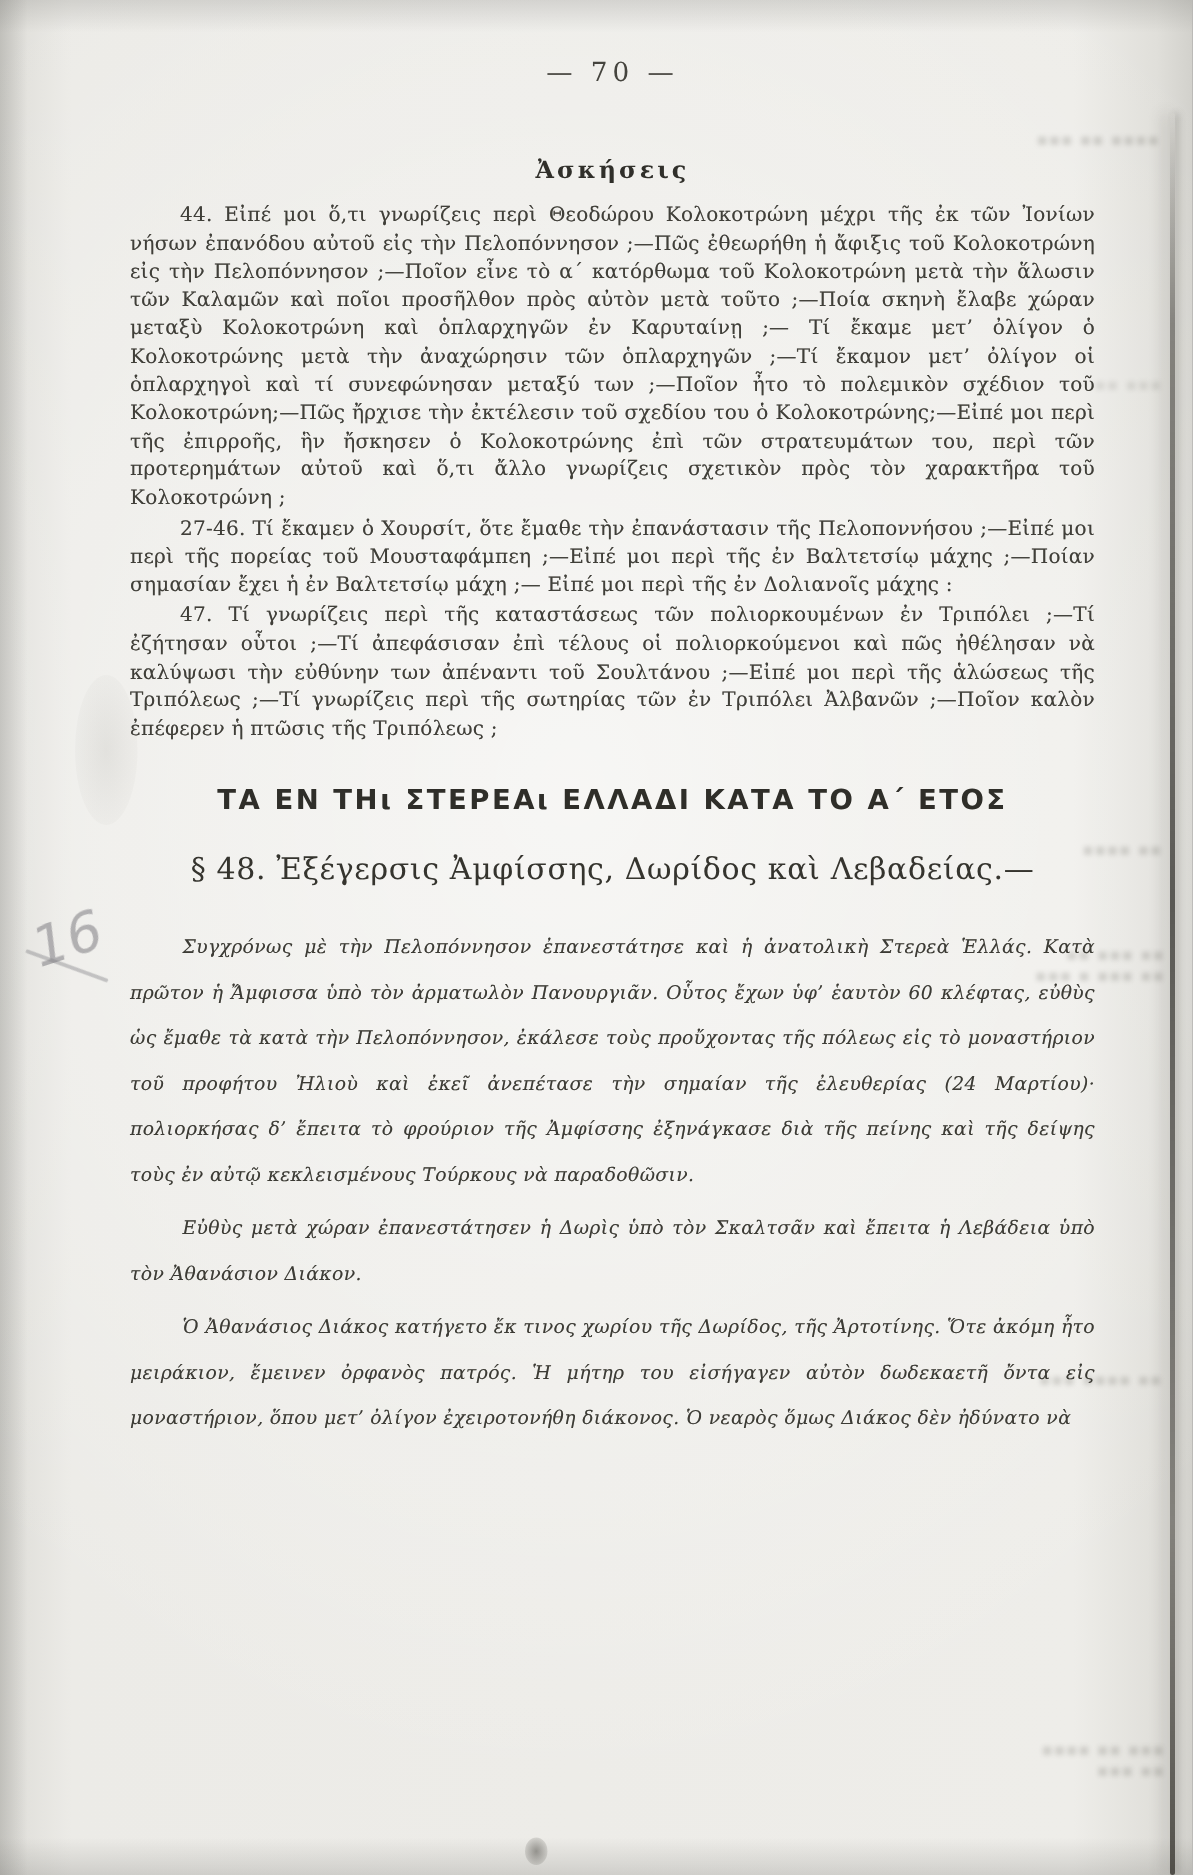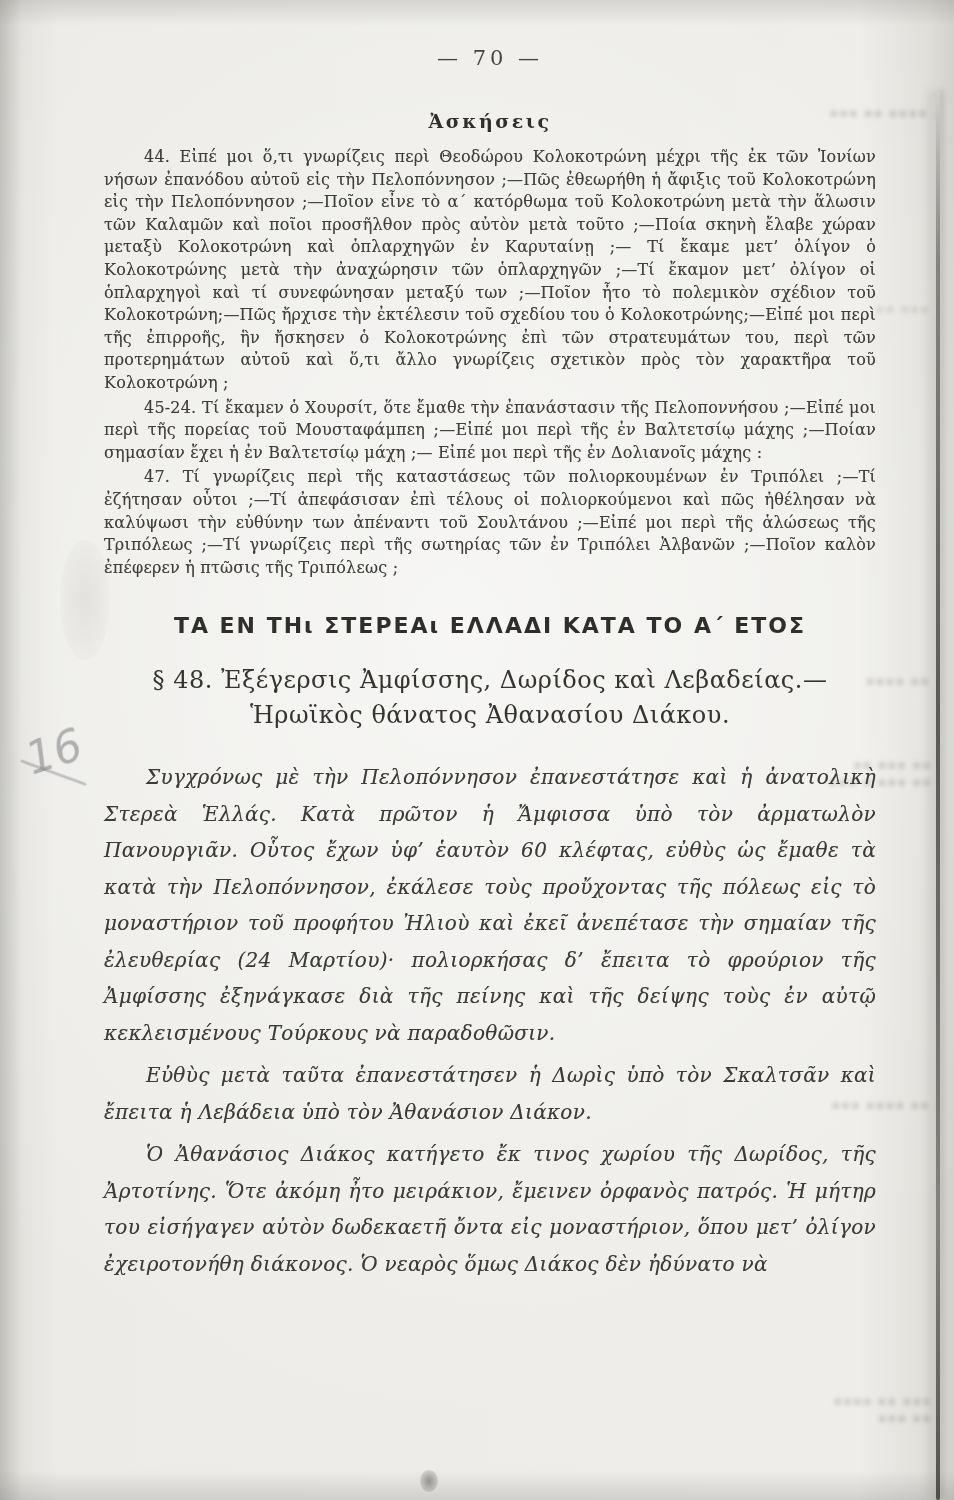--- a/index.html
+++ b/index.html
@@ -52,38 +52,38 @@
     transform:rotate(-18deg); filter:blur(0.5px); }
   .handwritten::after { content:""; position:absolute; left:-14px; top:44px;
     width:70px; height:3px; background:rgba(125,124,130,0.4);
     transform:rotate(38deg); border-radius:2px; }
 
   .content { position:relative; padding:46px 78px 0 104px; }
 
   .page-number { text-align:center; font-size:21px; letter-spacing:4px;
     color:#45443e; }
 
-  .ex-heading { text-align:center; margin-top:40px;
+  .ex-heading { text-align:center; margin-top:55px;
     font-size:19px; font-weight:bold; letter-spacing:2.5px; color:#302f2a; }
 
   .ex { margin-top:14px; font-size:16px; line-height:22.6px;
     text-align:justify; text-indent:40px; letter-spacing:0.2px;
     color:#403f39; text-shadow:0 0 0.5px rgba(64,63,57,0.45); }
   .ex + .ex { margin-top:2px; }
 
   .sec-title { margin-top:32px; text-align:center;
     font-family:"DejaVu Sans", sans-serif;
     font-size:22px; font-weight:bold; letter-spacing:2px;
     line-height:30px; color:#2f2e29; }
 
   .sec-subtitle { margin-top:22px; text-align:center;
     font-size:24px; font-weight:normal; line-height:35px; color:#35342e;
     letter-spacing:0.5px; }
 
-  .body-par { margin-top:26px; font-size:20px; font-style:italic;
+  .body-par { margin-top:26px; font-size:15px; font-style:italic;
     line-height:36.5px; text-align:justify; text-indent:42px;
     letter-spacing:0.3px; color:#3c3b35;
     text-shadow:0 0 0.5px rgba(60,59,53,0.4); }
   .body-par + .body-par { margin-top:6px; }
 </style>
 </head>
 <body>
 
 <div class="page">
 
@@ -104,30 +104,29 @@
 
   <div class="handwritten">16</div>
 
   <div class="content">
 
     <div class="page-number">— 70 —</div>
 
     <h2 class="ex-heading">Ἀσκήσεις</h2>
 
     <p class="ex">44. Εἰπέ μοι ὅ,τι γνωρίζεις περὶ Θεοδώρου Κολοκοτρώνη μέχρι τῆς ἐκ τῶν Ἰονίων νήσων ἐπανόδου αὐτοῦ εἰς τὴν Πελοπόννησον ;—Πῶς ἐθεωρήθη ἡ ἄφιξις τοῦ Κολοκοτρώνη εἰς τὴν Πελοπόννησον ;—Ποῖον εἶνε τὸ α΄ κατόρθωμα τοῦ Κολοκοτρώνη μετὰ τὴν ἅλωσιν τῶν Καλαμῶν καὶ ποῖοι προσῆλθον πρὸς αὐτὸν μετὰ τοῦτο ;—Ποία σκηνὴ ἔλαβε χώραν μεταξὺ Κολοκοτρώνη καὶ ὁπλαρχηγῶν ἐν Καρυταίνῃ ;— Τί ἔκαμε μετ’ ὀλίγον ὁ Κολοκοτρώνης μετὰ τὴν ἀναχώρησιν τῶν ὁπλαρχηγῶν ;—Τί ἔκαμον μετ’ ὀλίγον οἱ ὁπλαρχηγοὶ καὶ τί συνεφώνησαν μεταξύ των ;—Ποῖον ἦτο τὸ πολεμικὸν σχέδιον τοῦ Κολοκοτρώνη;—Πῶς ἤρχισε τὴν ἐκτέλεσιν τοῦ σχεδίου του ὁ Κολοκοτρώνης;—Εἰπέ μοι περὶ τῆς ἐπιρροῆς, ἣν ἤσκησεν ὁ Κολοκοτρώνης ἐπὶ τῶν στρατευμάτων του, περὶ τῶν προτερημάτων αὐτοῦ καὶ ὅ,τι ἄλλο γνωρίζεις σχετικὸν πρὸς τὸν χαρακτῆρα τοῦ Κολοκοτρώνη ;</p>
-    <p class="ex">45-24. Τί ἔκαμεν ὁ Χουρσίτ, ὅτε ἔμαθε τὴν ἐπανάστασιν τῆς Πελοποννήσου ;—Εἰπέ μοι περὶ τῆς πορείας τοῦ Μουσταφάμπεη ;—Εἰπέ μοι περὶ τῆς ἐν Βαλτετσίῳ μάχης ;—Ποίαν σημασίαν ἔχει ἡ ἐν Βαλτετσίῳ μάχη ;— Εἰπέ μοι περὶ τῆς ἐν Δολιανοῖς μάχης :</p>
+    <p class="ex">27-46. Τί ἔκαμεν ὁ Χουρσίτ, ὅτε ἔμαθε τὴν ἐπανάστασιν τῆς Πελοποννήσου ;—Εἰπέ μοι περὶ τῆς πορείας τοῦ Μουσταφάμπεη ;—Εἰπέ μοι περὶ τῆς ἐν Βαλτετσίῳ μάχης ;—Ποίαν σημασίαν ἔχει ἡ ἐν Βαλτετσίῳ μάχη ;— Εἰπέ μοι περὶ τῆς ἐν Δολιανοῖς μάχης :</p>
     <p class="ex">47. Τί γνωρίζεις περὶ τῆς καταστάσεως τῶν πολιορκουμένων ἐν Τριπόλει ;—Τί ἐζήτησαν οὗτοι ;—Τί ἀπεφάσισαν ἐπὶ τέλους οἱ πολιορκούμενοι καὶ πῶς ἠθέλησαν νὰ καλύψωσι τὴν εὐθύνην των ἀπέναντι τοῦ Σουλτάνου ;—Εἰπέ μοι περὶ τῆς ἁλώσεως τῆς Τριπόλεως ;—Τί γνωρίζεις περὶ τῆς σωτηρίας τῶν ἐν Τριπόλει Ἀλβανῶν ;—Ποῖον καλὸν ἐπέφερεν ἡ πτῶσις τῆς Τριπόλεως ;</p>
 
     <h3 class="sec-title">
       <div>ΤΑ ΕΝ ΤΗι ΣΤΕΡΕΑι ΕΛΛΑΔΙ ΚΑΤΑ ΤΟ Α΄ ΕΤΟΣ</div>
     </h3>
 
     <div class="sec-subtitle">
       <div>§ 48. Ἐξέγερσις Ἀμφίσσης, Δωρίδος καὶ Λεβαδείας.—</div>
-      <div>Ἡρωϊκὸς θάνατος Ἀθανασίου Διάκου.</div>
     </div>
 
     <p class="body-par">Συγχρόνως μὲ τὴν Πελοπόννησον ἐπανεστάτησε καὶ ἡ ἀνατολικὴ Στερεὰ Ἑλλάς. Κατὰ πρῶτον ἡ Ἄμφισσα ὑπὸ τὸν ἀρματωλὸν Πανουργιᾶν. Οὗτος ἔχων ὑφ’ ἑαυτὸν 60 κλέφτας, εὐθὺς ὡς ἔμαθε τὰ κατὰ τὴν Πελοπόννησον, ἐκάλεσε τοὺς προὔχοντας τῆς πόλεως εἰς τὸ μοναστήριον τοῦ προφήτου Ἠλιοὺ καὶ ἐκεῖ ἀνεπέτασε τὴν σημαίαν τῆς ἐλευθερίας (24 Μαρτίου)· πολιορκήσας δ’ ἔπειτα τὸ φρούριον τῆς Ἀμφίσσης ἐξηνάγκασε διὰ τῆς πείνης καὶ τῆς δείψης τοὺς ἐν αὐτῷ κεκλεισμένους Τούρκους νὰ παραδοθῶσιν.</p>
-    <p class="body-par">Εὐθὺς μετὰ ταῦτα ἐπανεστάτησεν ἡ Δωρὶς ὑπὸ τὸν Σκαλτσᾶν καὶ ἔπειτα ἡ Λεβάδεια ὑπὸ τὸν Ἀθανάσιον Διάκον.</p>
+    <p class="body-par">Εὐθὺς μετὰ χώραν ἐπανεστάτησεν ἡ Δωρὶς ὑπὸ τὸν Σκαλτσᾶν καὶ ἔπειτα ἡ Λεβάδεια ὑπὸ τὸν Ἀθανάσιον Διάκον.</p>
     <p class="body-par">Ὁ Ἀθανάσιος Διάκος κατήγετο ἔκ τινος χωρίου τῆς Δωρίδος, τῆς Ἀρτοτίνης. Ὅτε ἀκόμη ἦτο μειράκιον, ἔμεινεν ὀρφανὸς πατρός. Ἡ μήτηρ του εἰσήγαγεν αὐτὸν δωδεκαετῆ ὄντα εἰς μοναστήριον, ὅπου μετ’ ὀλίγον ἐχειροτονήθη διάκονος. Ὁ νεαρὸς ὅμως Διάκος δὲν ἠδύνατο νὰ</p>
 
   </div>
 </div>
 
 </body></html>

